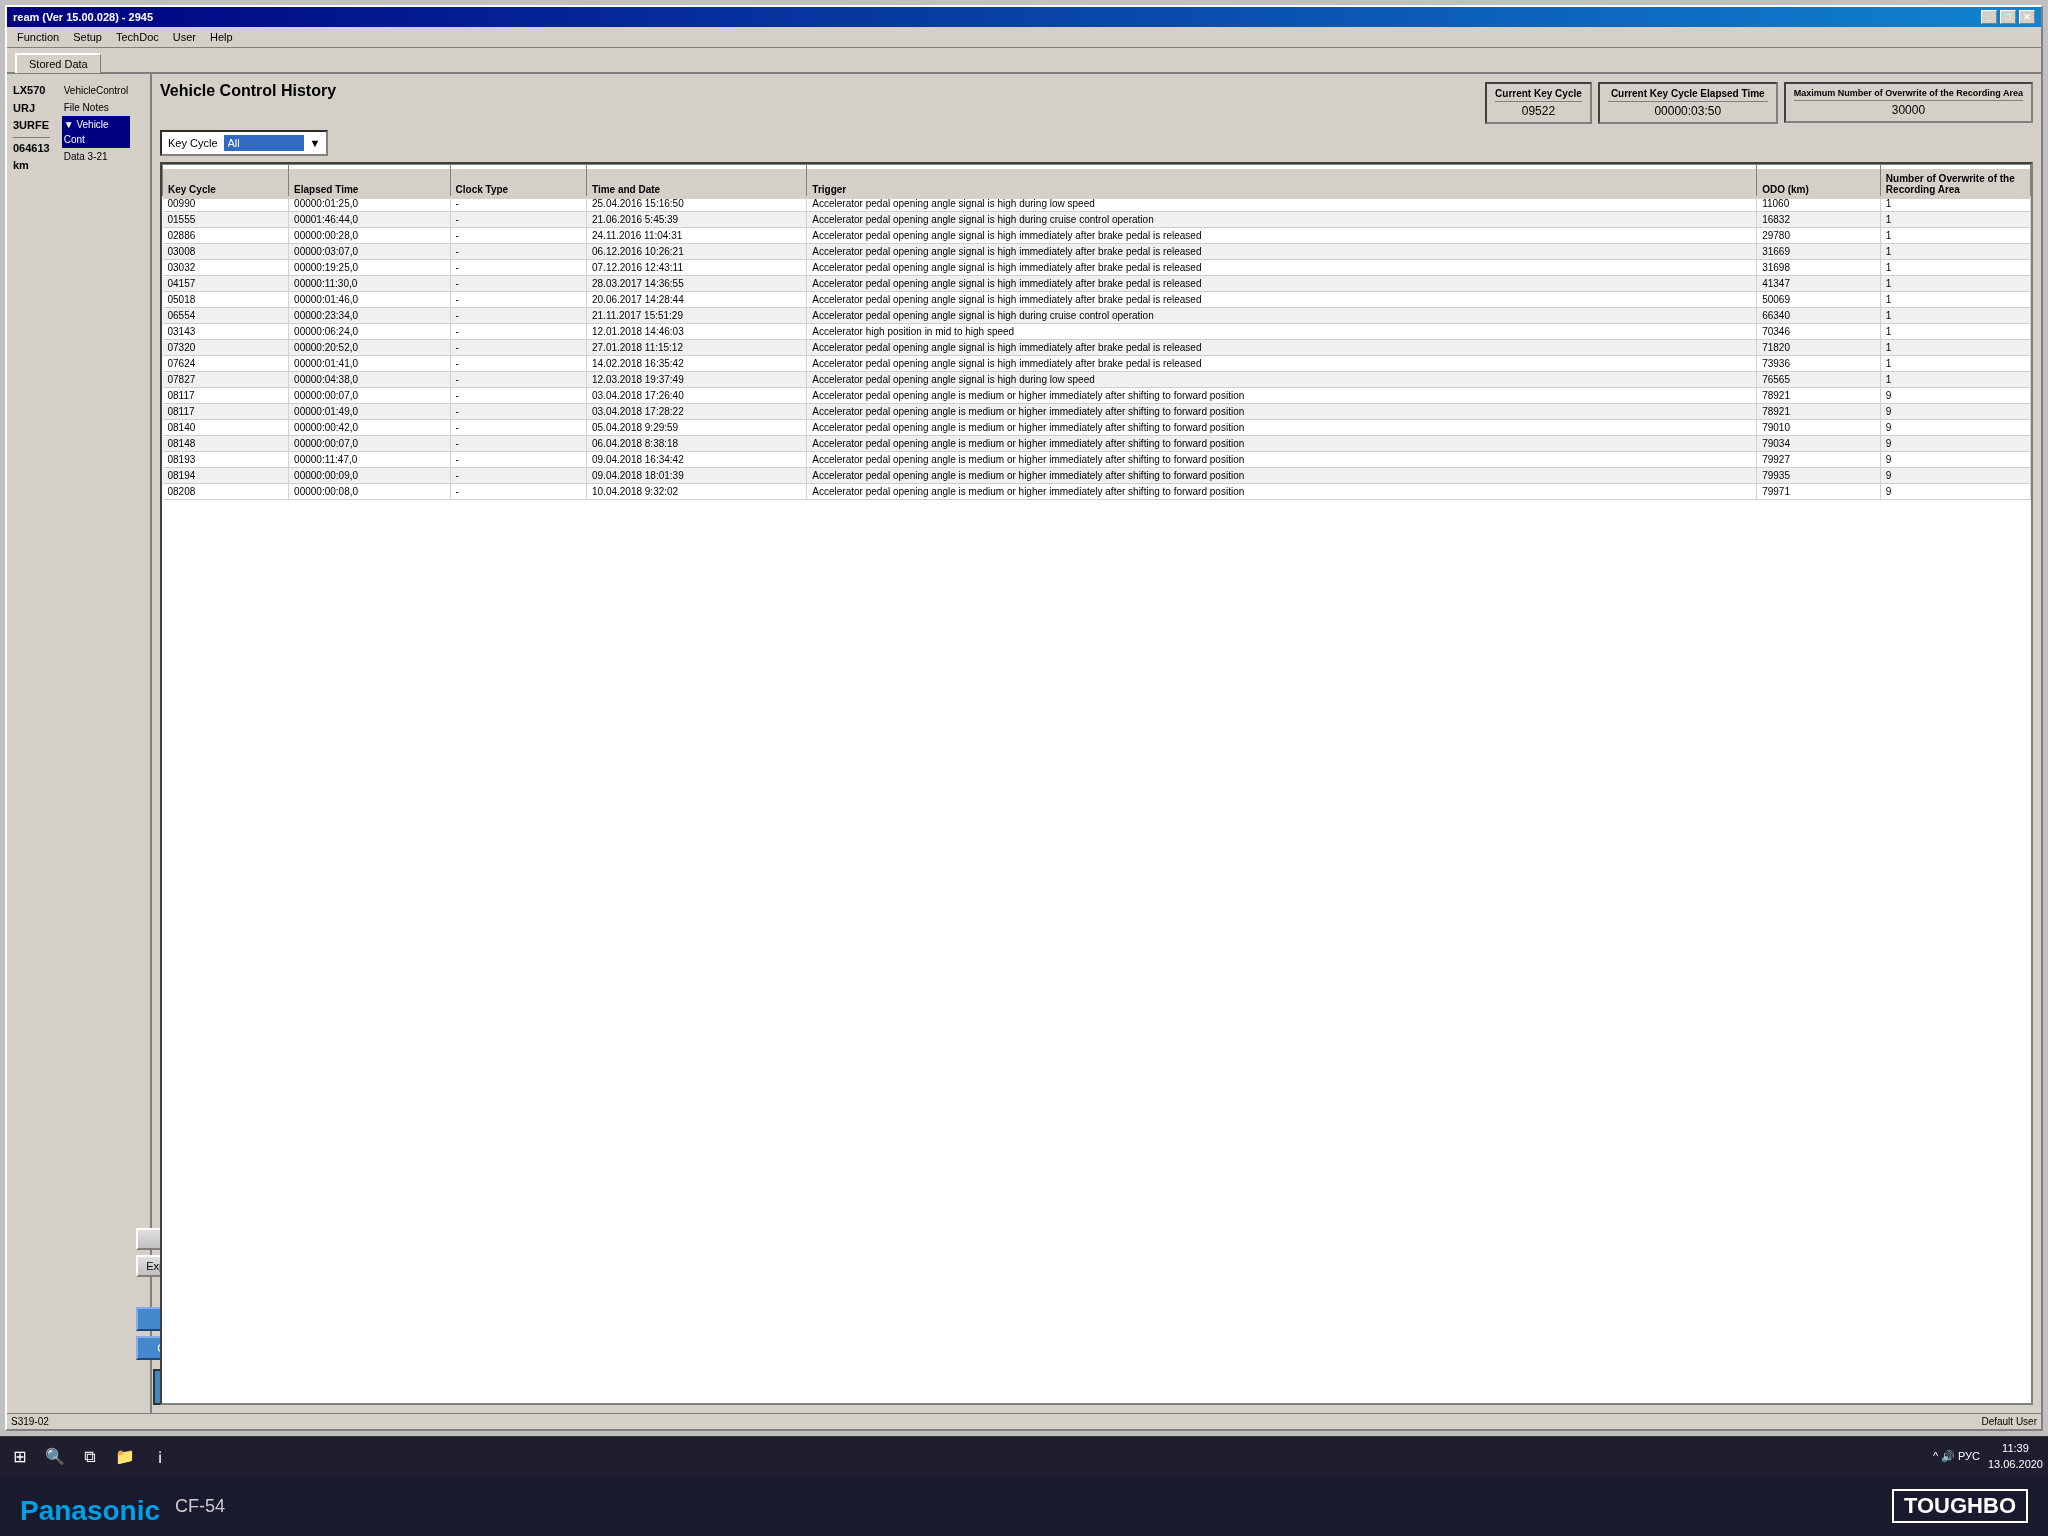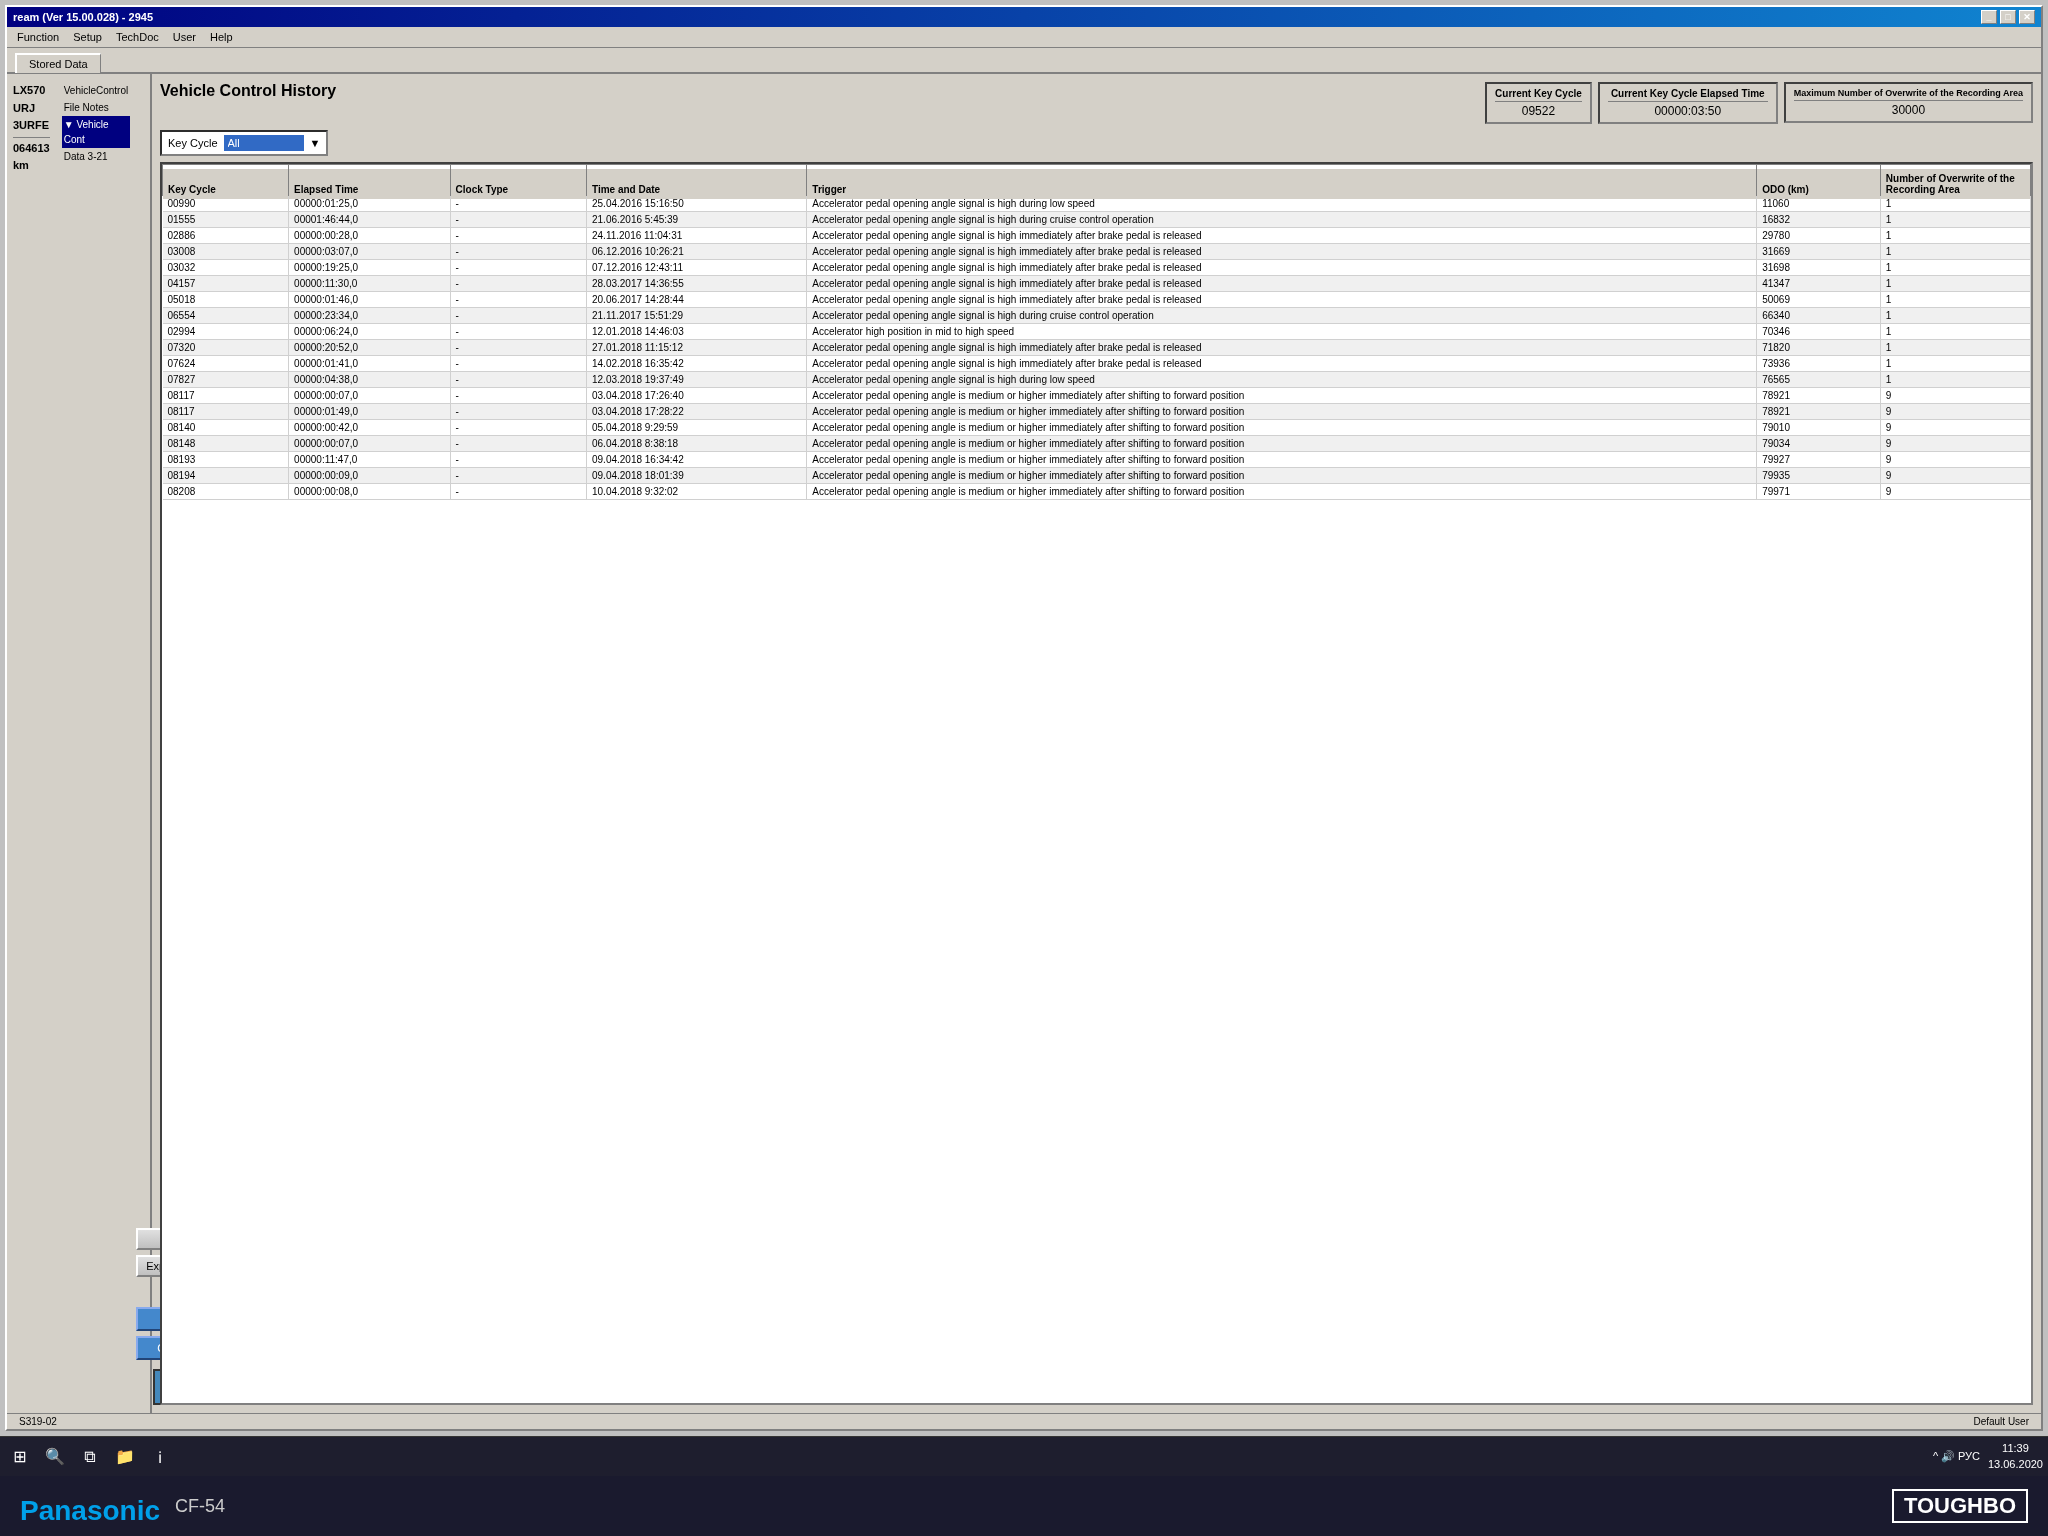--- a/index.html
+++ b/index.html
@@ -346,21 +346,21 @@
     tbody tr:nth-child(even) { background: #f0f0f0; }
     tbody td {
       padding: 2px 5px;
       border-right: 1px solid #d0d0d0;
       white-space: nowrap;
     }
 
     .status-bar {
       background: #d4d0c8;
       border-top: 1px solid #808080;
-      padding: 2px 12px;
+      padding: 2px 4px;
       display: flex;
       justify-content: space-between;
       font-size: 10px;
     }
   </style>
 </head>
 <body>
 
 <div class="window-area">
   <div class="app-window">
@@ -529,21 +529,21 @@
                 <tr>
                   <td>06554</td>
                   <td>00000:23:34,0</td>
                   <td>-</td>
                   <td>21.11.2017 15:51:29</td>
                   <td>Accelerator pedal opening angle signal is high during cruise control operation</td>
                   <td>66340</td>
                   <td>1</td>
                 </tr>
                 <tr>
-                  <td>02994</td>
+                  <td>03143</td>
                   <td>00000:06:24,0</td>
                   <td>-</td>
                   <td>12.01.2018 14:46:03</td>
                   <td>Accelerator high position in mid to high speed</td>
                   <td>70346</td>
                   <td>1</td>
                 </tr>
                 <tr>
                   <td>07320</td>
                   <td>00000:20:52,0</td>

